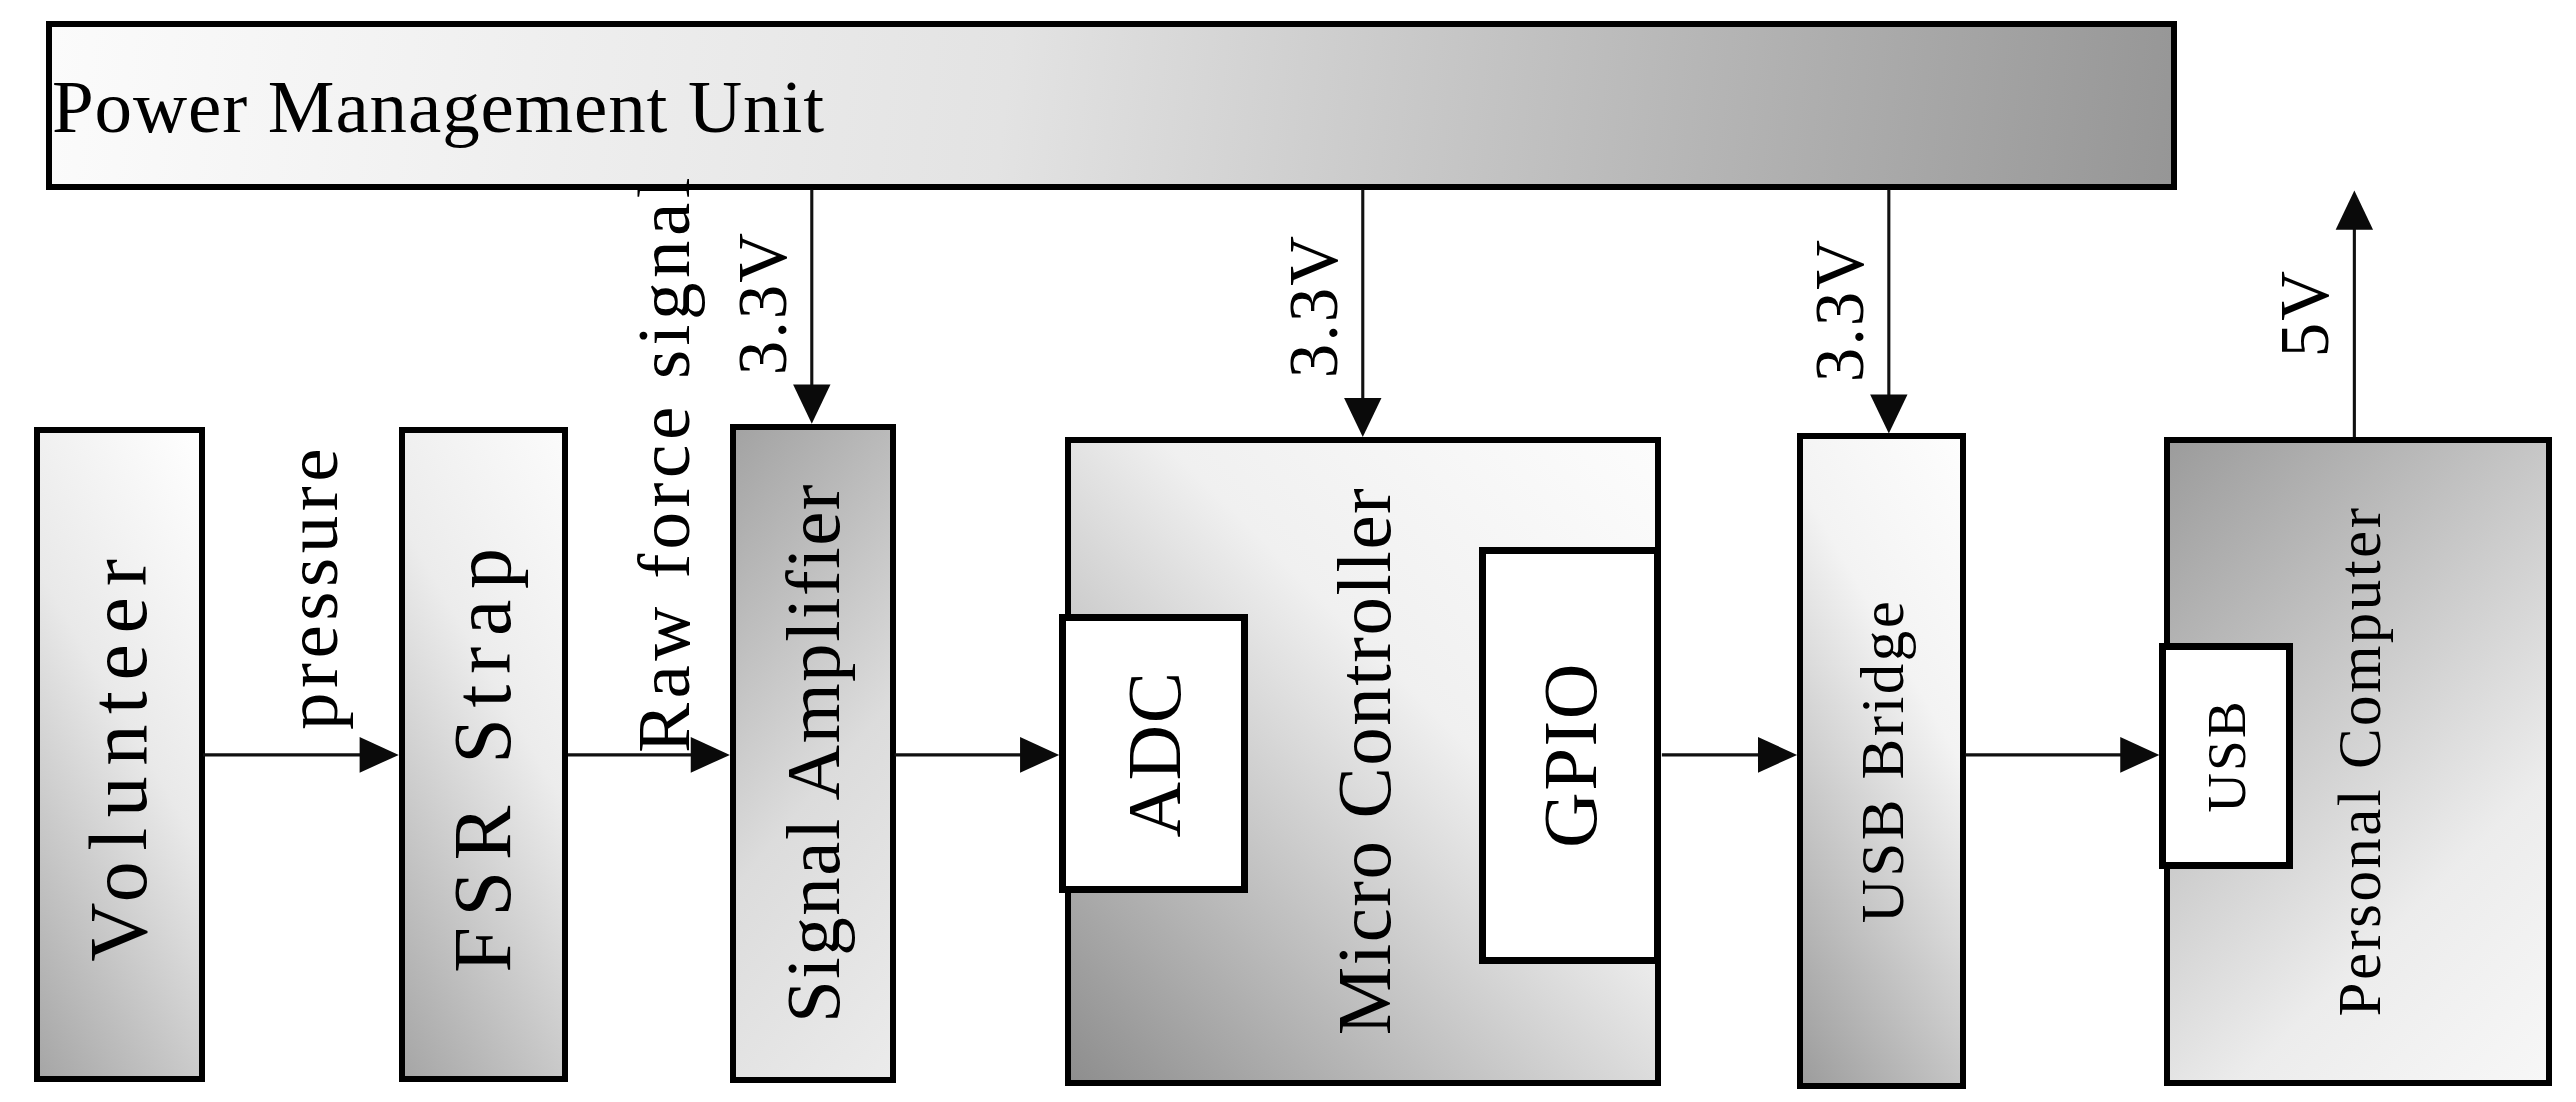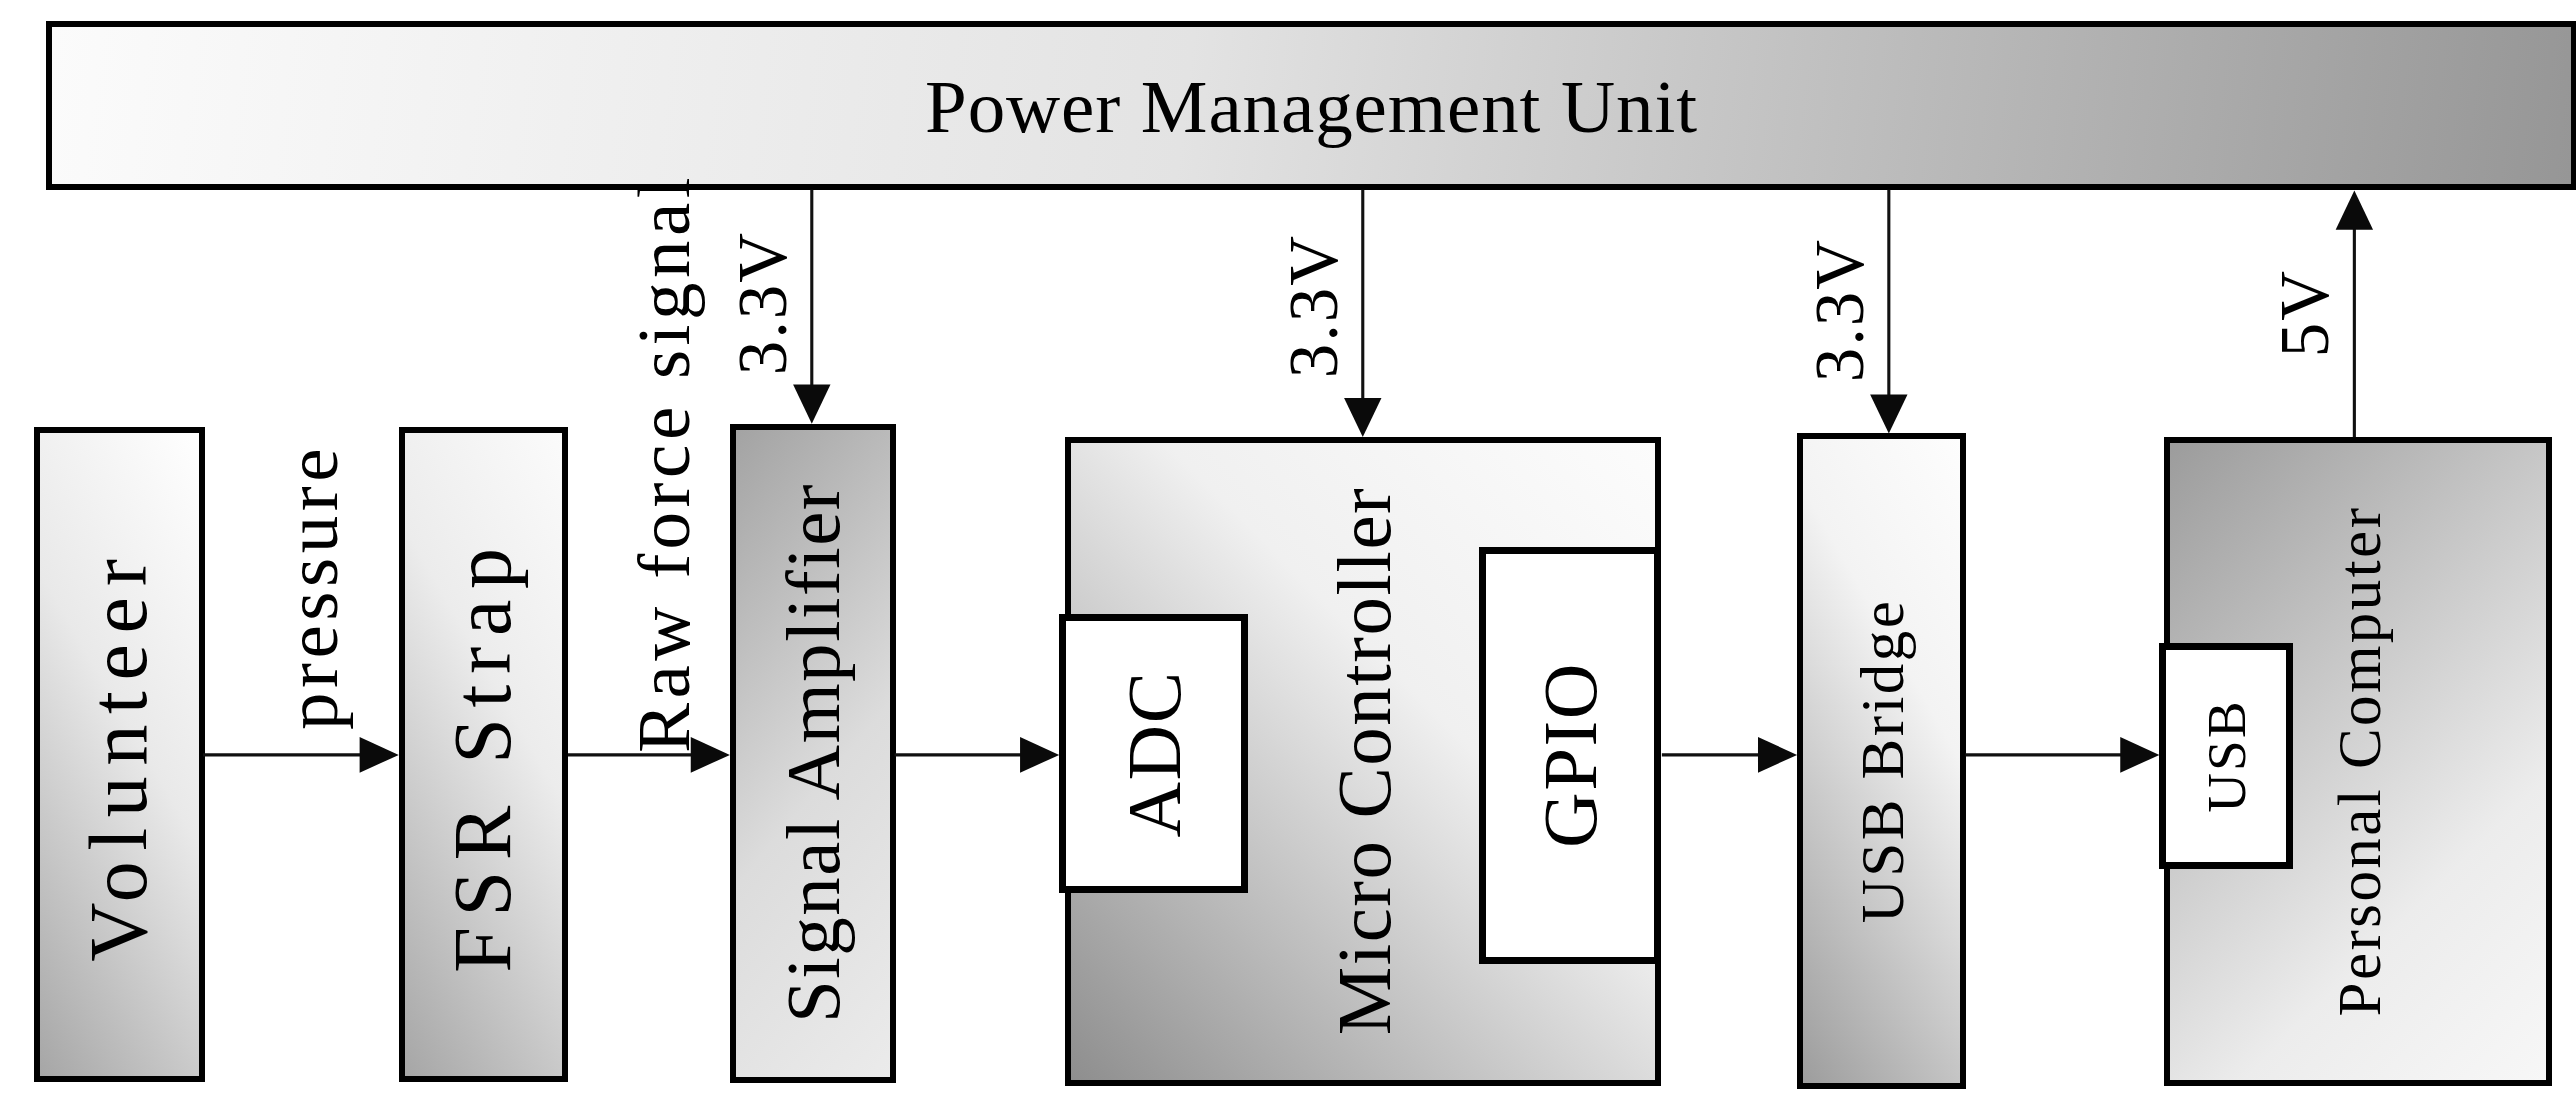--- a/index.html
+++ b/index.html
@@ -1,21 +1,21 @@
 <!DOCTYPE html>
 <html style="font-size:14.2px"><head>
 <meta charset="utf-8">
 <style>
   html,body{margin:0;padding:0;background:#ffffff;}
   .canvas{position:relative;width:2576px;height:1103px;background:#ffffff;overflow:hidden;
           font-family:"Liberation Serif","DejaVu Serif",serif;color:#000;}
   .box{position:absolute;box-sizing:border-box;border:6.2px solid #000;}
-  .pmu{left:46px;top:20.5px;width:2531px;height:169px;
+  .pmu{left:46px;top:20.5px;width:2131px;height:169px;
        background:linear-gradient(97deg,#fbfbfb 0%,#e3e3e3 45%,#969696 100%);
-       display:flex;align-items:center;justify-content:center;}
+       display:flex;align-items:center;}
   .pmu-title{font-size:75px;letter-spacing:0.9px;padding-top:3.6px;}
   .b-volunteer{left:34px;top:427px;width:171px;height:655px;
        background:linear-gradient(60deg,#a6a6a6 0%,#e9e9e9 55%,#ffffff 100%);}
   .b-fsr{left:399px;top:427px;width:169px;height:655px;
        background:linear-gradient(60deg,#a6a6a6 0%,#ececec 60%,#fbfbfb 100%);}
   .b-sa{left:730px;top:424px;width:166px;height:659px;
        background:linear-gradient(130deg,#a3a3a3 0%,#dcdcdc 55%,#ebebeb 100%);}
   .b-mc{left:1065px;top:437px;width:596px;height:649px;
        background:linear-gradient(45deg,#8e8e8e 0%,#f0f0f0 60%,#fcfcfc 100%);}
   .b-usbbr{left:1797px;top:433px;width:169px;height:656px;

